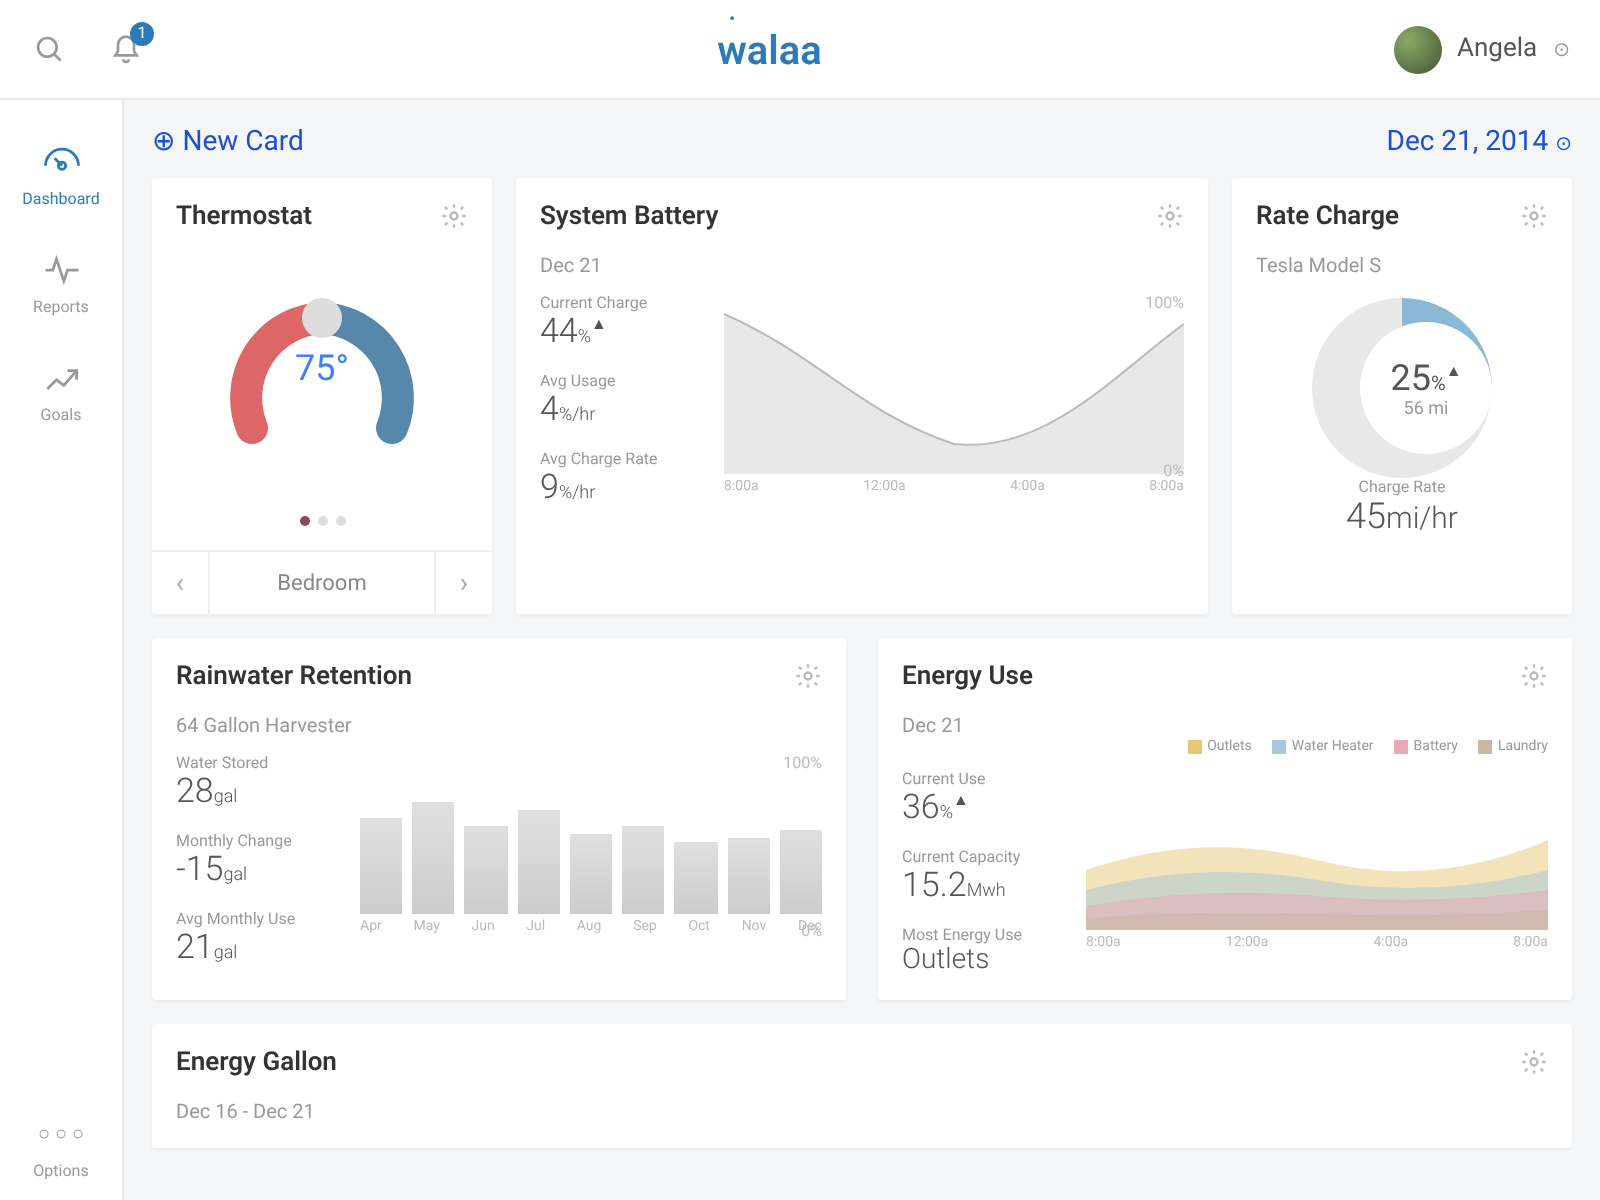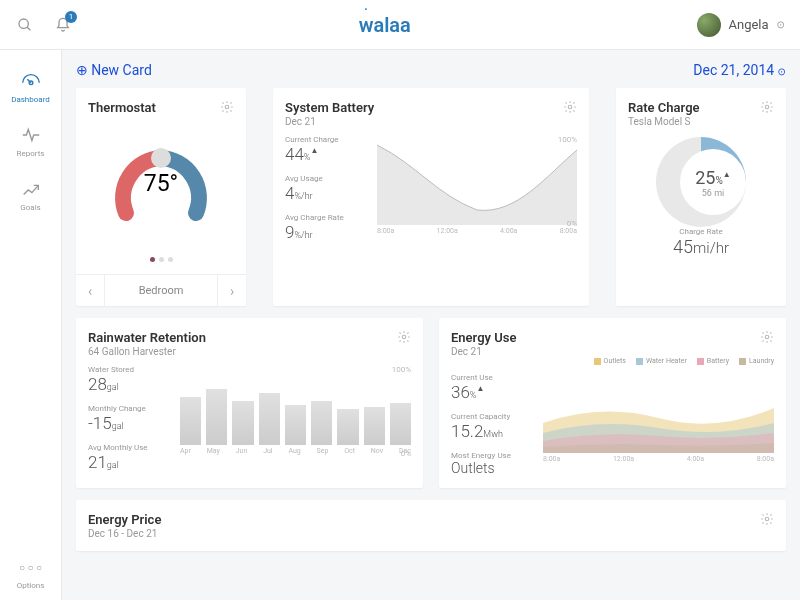--- a/index.html
+++ b/index.html
@@ -15,28 +15,28 @@
 .sidebar{width:62px;background:#fff;border-right:1px solid #e8e8e8;display:flex;flex-direction:column;align-items:flex-start;padding-top:10px}
 .nav-item{padding:10px 0;text-align:center;cursor:pointer;width:100%}
 .nav-item.active{color:#2a7bb8}
 .nav-item .ic{height:22px;display:flex;align-items:center;justify-content:center}
 .nav-item .lbl{font-size:8px;color:#999;margin-top:3px}
 .nav-item.active .lbl{color:#2a7bb8}
 .sidebar .spacer{flex:1}
 .main{flex:1;padding:12px 14px;overflow:auto}
 .headerrow{display:flex;justify-content:space-between;align-items:center;margin-bottom:10px;font-size:14px;color:#1d4ed8}
 .headerrow .new{cursor:pointer}
-.grid{display:grid;grid-template-columns:170px 1fr 170px;gap:27px}
+.grid{display:grid;grid-template-columns:170px 1fr 170px;gap:12px}
 .card{background:#fff;border-radius:2px;padding:12px;box-shadow:0 1px 2px rgba(0,0,0,.05)}
 .card-h{display:flex;justify-content:space-between;align-items:flex-start}
 .card-t{font-size:13px;font-weight:600;color:#333}
-.card-s{font-size:10px;color:#999;margin-top:1px}
+.card-s{font-size:10px;color:#999;margin-top:12px}
 .gear{color:#bbb;cursor:pointer}
 .thermo{position:relative;height:120px;margin-top:8px;display:flex;align-items:center;justify-content:center}
-.thermo .temp{position:absolute;font-size:23px;color:#000000}
+.thermo .temp{position:absolute;font-size:18px;color:#3b82f6}
 .dots{text-align:center;margin-top:4px}
 .dots span{display:inline-block;width:5px;height:5px;border-radius:50%;background:#ddd;margin:0 2px}
 .dots span.on{background:#8a4a5a}
 .roomsel{display:flex;align-items:center;border-top:1px solid #eee;margin:8px -12px -12px;height:32px}
 .roomsel .arr{width:28px;text-align:center;color:#aaa;cursor:pointer;font-size:14px}
 .roomsel .rm{flex:1;text-align:center;font-size:11px;color:#888;border-left:1px solid #eee;border-right:1px solid #eee;line-height:32px}
 .stats{display:flex;gap:10px;margin-top:8px}
 .statcol{width:82px;display:flex;flex-direction:column;gap:10px}
 .stat .sl{font-size:8px;color:#999}
 .stat .sv{font-size:17px;color:#555;font-weight:300}
@@ -355,21 +355,21 @@
               </div>
           </div>
         </div>
       </div>
     </div>
 
     <div class="row3">
       <div class="card">
         <div class="card-h">
           <div>
-            <div class="card-t">Energy Price</div>
+            <div class="card-t">Energy Gallon</div>
             <div class="card-s">Dec 16 - Dec 21</div>
           </div>
           <div class="gear">
               <svg width="14" height="14" viewBox="0 0 24 24" fill="none" stroke="currentColor" stroke-width="2">
                 <circle cx="12" cy="12" r="3"></circle>
                 <path d="M12 2v3M12 19v3M4.2 4.2l2.1 2.1M17.7 17.7l2.1 2.1M2 12h3M19 12h3M4.2 19.8l2.1-2.1M17.7 6.3l2.1-2.1"></path>
               </svg>
             </div>
         </div>
       </div>

